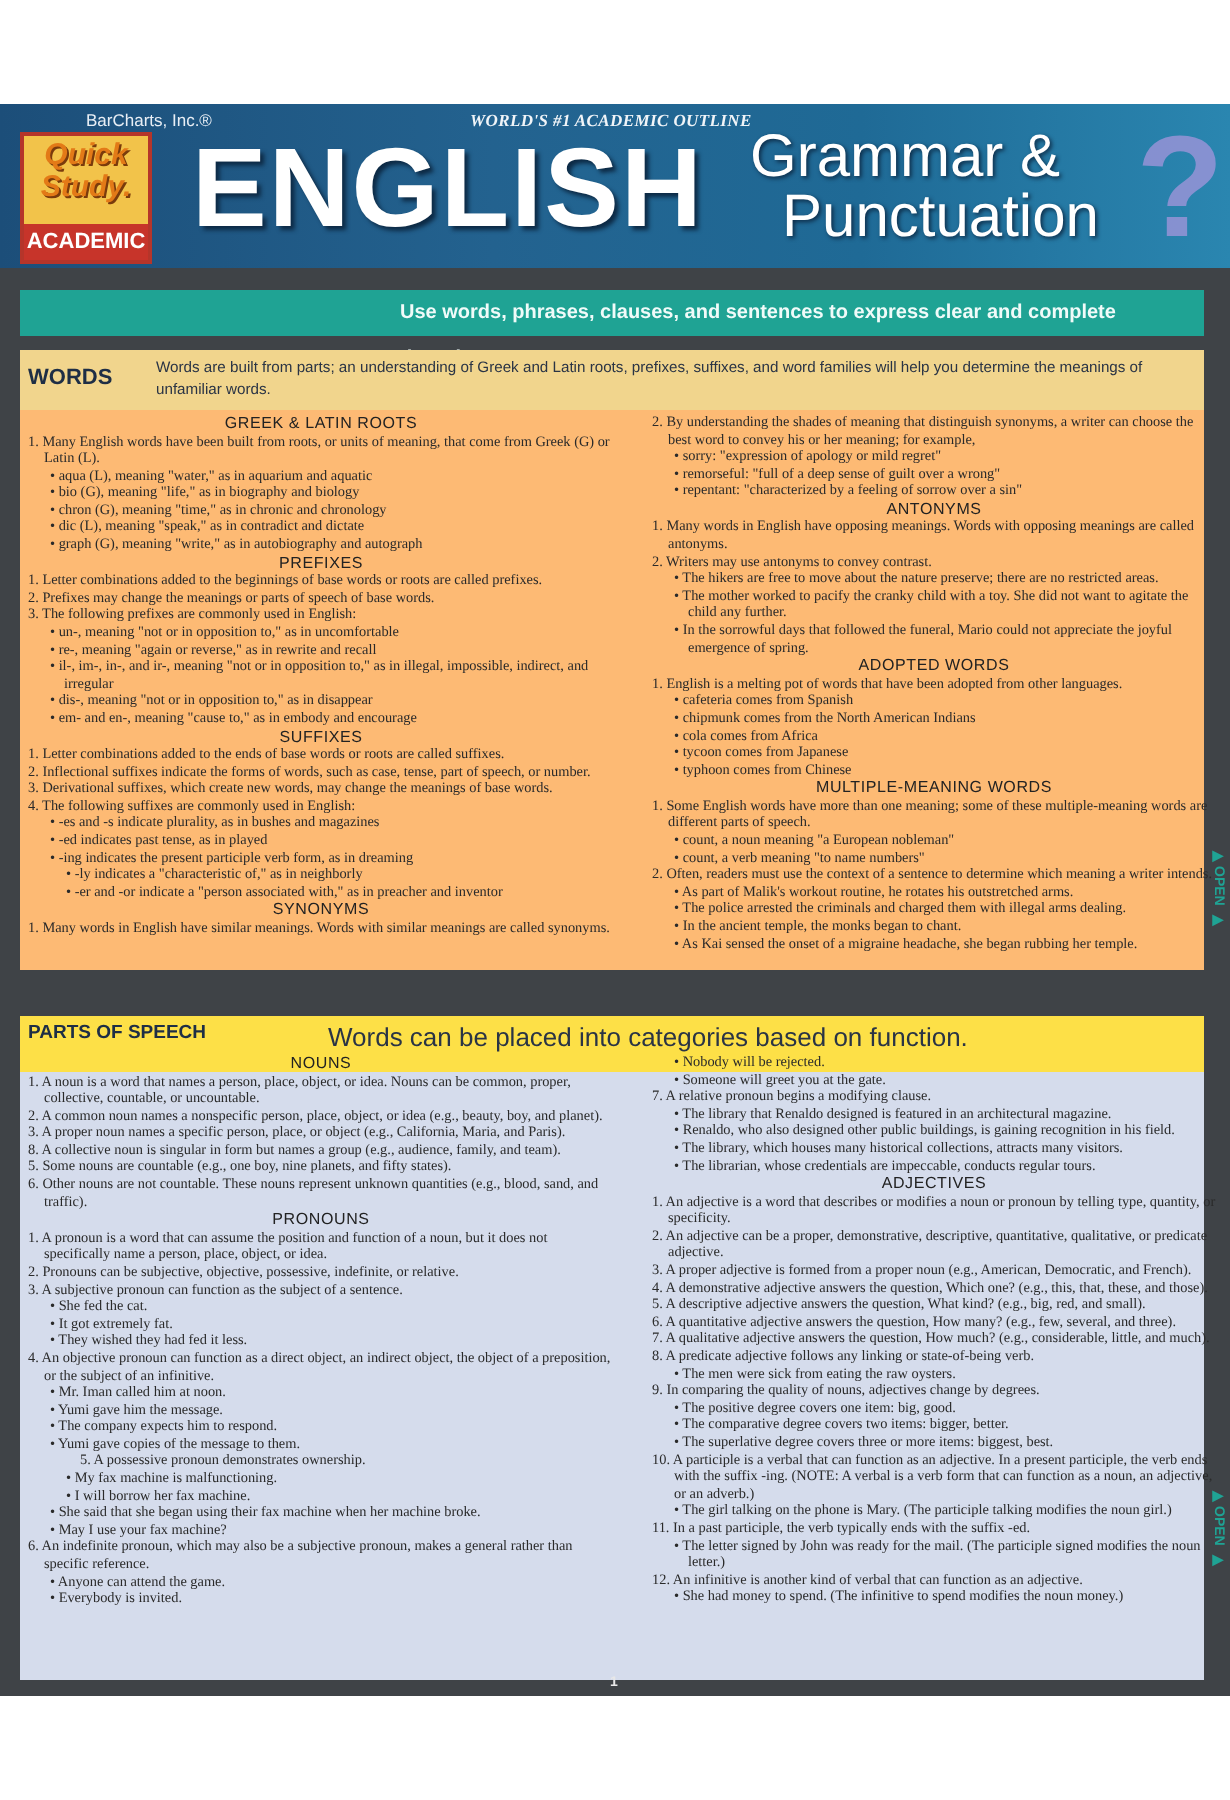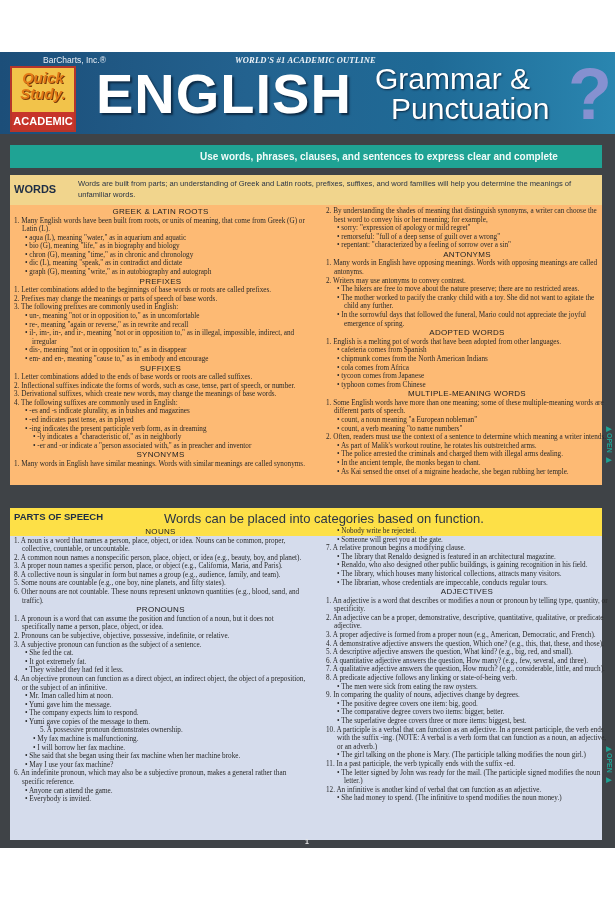--- a/index.html
+++ b/index.html
@@ -202,21 +202,21 @@
         <div class="bl2">• My fax machine is malfunctioning.</div>
         <div class="bl2">• I will borrow her fax machine.</div>
         <div class="bl">• She said that she began using their fax machine when her machine broke.</div>
         <div class="bl">• May I use your fax machine?</div>
         <div class="it">6. An indefinite pronoun, which may also be a subjective pronoun, makes a general rather than specific reference.</div>
         <div class="bl">• Anyone can attend the game.</div>
         <div class="bl">• Everybody is invited.</div>
       </div>
 
       <div class="col right">
-        <div class="bl">• Nobody write be rejected.</div>
+        <div class="bl">• Nobody will be rejected.</div>
         <div class="bl">• Someone will greet you at the gate.</div>
         <div class="it">7. A relative pronoun begins a modifying clause.</div>
         <div class="bl">• The library that Renaldo designed is featured in an architectural magazine.</div>
         <div class="bl">• Renaldo, who also designed other public buildings, is gaining recognition in his field.</div>
         <div class="bl">• The library, which houses many historical collections, attracts many visitors.</div>
         <div class="bl">• The librarian, whose credentials are impeccable, conducts regular tours.</div>
 
         <h4>ADJECTIVES</h4>
         <div class="it">1. An adjective is a word that describes or modifies a noun or pronoun by telling type, quantity, or specificity.</div>
         <div class="it">2. An adjective can be a proper, demonstrative, descriptive, quantitative, qualitative, or predicate adjective.</div>

